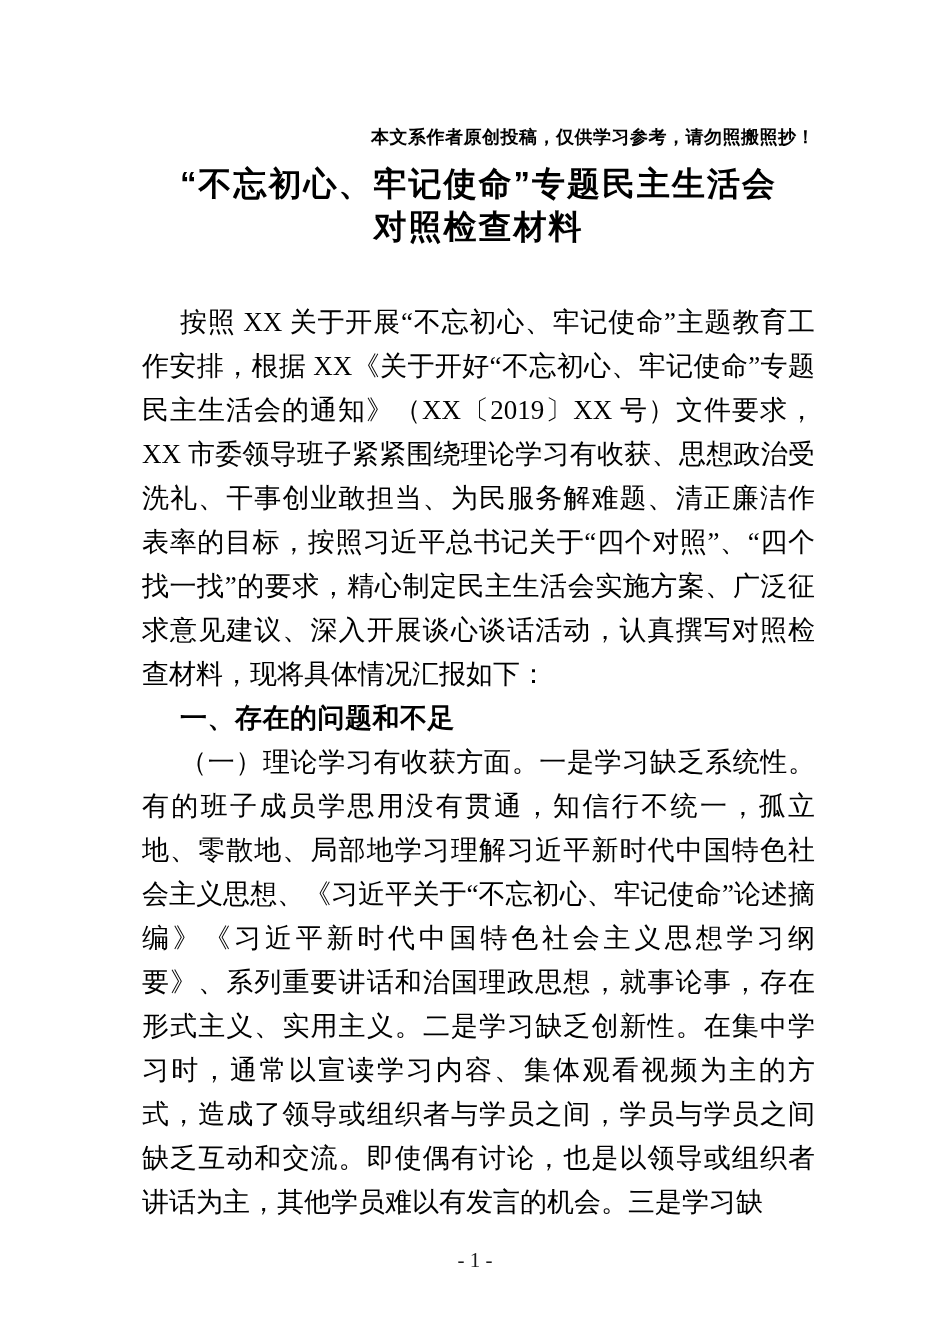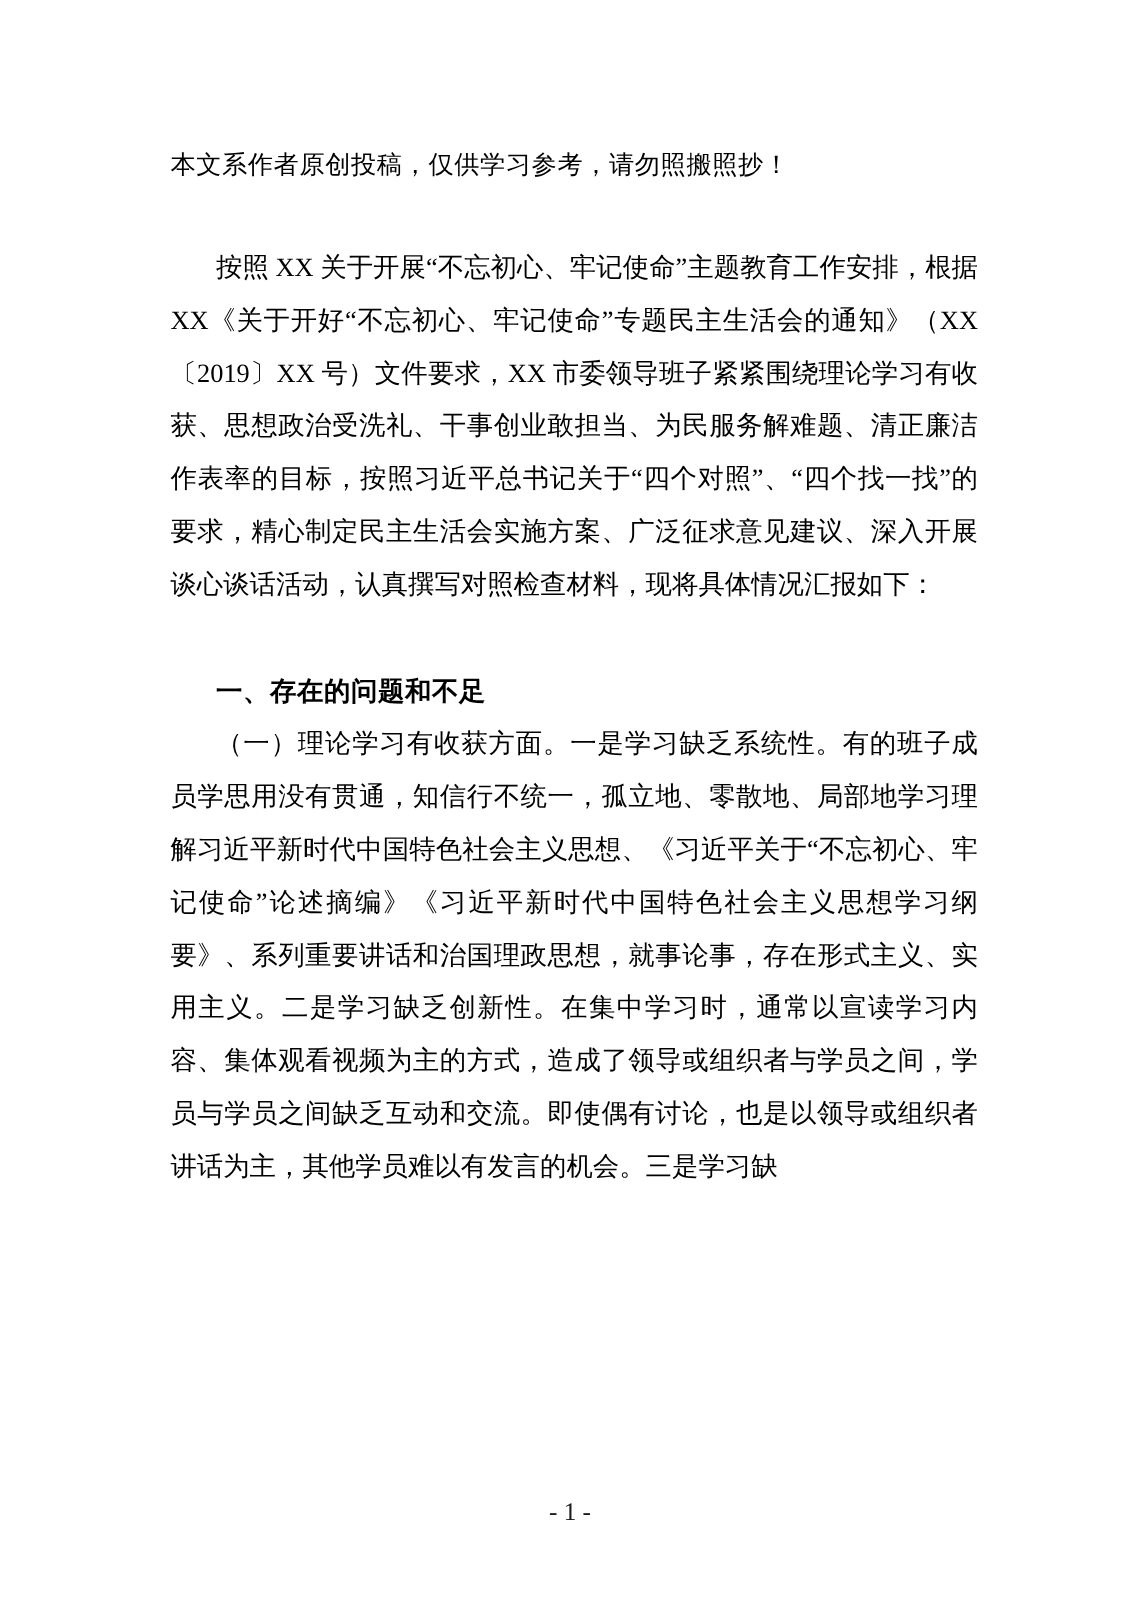--- a/index.html
+++ b/index.html
@@ -16,75 +16,79 @@
     overflow: hidden;
   }
   .page {
     position: absolute;
     inset: 0;
     box-sizing: border-box;
     padding: 126px 135px 0 142px;
   }
   .notice {
     font-family: "Liberation Sans", sans-serif;
-    font-weight: normal;
-    font-size: 21px;
+    font-weight: bold;
+    font-size: 18px;
     line-height: 23px;
     letter-spacing: 0.5px;
+    text-align: right;
   }
   .doc-title {
     margin: 13px 0 0 0;
     font-family: "Liberation Sans", sans-serif;
     font-weight: bold;
     font-size: 33px;
     line-height: 43px;
     letter-spacing: 2px;
     text-align: center;
   }
   .doc-title .title-line {
     display: block;
   }
   .body-text {
     margin-top: 52px;
-    font-size: 22px;
+    font-size: 27px;
     line-height: 44px;
     text-align: justify;
     text-justify: inter-character;
   }
   .para {
     margin: 0;
     text-indent: 38px;
   }
   .seg-bold {
     font-weight: normal;
   }
   .section-heading {
     font-family: "Liberation Sans", sans-serif;
     font-weight: bold;
     letter-spacing: 0.5px;
-    margin-top: 45px;
   }
   .page-footer {
     position: absolute;
     left: 0;
     right: 0;
     top: 1246px;
     text-align: center;
     font-size: 21px;
     line-height: 28px;
     color: #1a1a1a;
   }
 </style>
 </head>
 <body>
 
 <div class="page">
 
   <div class="notice">本文系作者原创投稿，仅供学习参考，请勿照搬照抄！</div>
 
+  <h1 class="doc-title">
+    <span class="title-line">“不忘初心、牢记使命”专题民主生活会</span>
+    <span class="title-line">对照检查材料</span>
+  </h1>
 
   <div class="body-text">
 
     <p class="para"><span class="seg seg-normal">按照 XX 关于开展“不忘初心、牢记使命”主题教育工作安排，根据 XX《关于开好“不忘初心、牢记使命”专题民主生活会的通知》（XX〔2019〕XX 号）文件要求，XX 市委领导班子紧紧围绕理论学习有收获、思想政治受洗礼、干事创业敢担当、为民服务解难题、清正廉洁作表率的目标，按照习近平总书记关于“四个对照”、“四个找一找”的要求，精心制定民主生活会实施方案、广泛征求意见建议、深入开展谈心谈话活动，认真撰写对照检查材料，现将具体情况汇报如下：</span></p>
 
     <p class="para section-heading">一、存在的问题和不足</p>
 
     <p class="para"><span class="seg seg-bold">（一）理论学习有收获方面。一是学习缺乏系统性。</span><span class="seg seg-normal">有的班子成员学思用没有贯通，知信行不统一，孤立地、零散地、局部地学习理解习近平新时代中国特色社会主义思想、《习近平关于“不忘初心、牢记使命”论述摘编》《习近平新时代中国特色社会主义思想学习纲要》、系列重要讲话和治国理政思想，就事论事，存在形式主义、实用主义。</span><span class="seg seg-bold">二是学习缺乏创新性。</span><span class="seg seg-normal">在集中学习时，通常以宣读学习内容、集体观看视频为主的方式，造成了领导或组织者与学员之间，学员与学员之间缺乏互动和交流。即使偶有讨论，也是以领导或组织者讲话为主，其他学员难以有发言的机会。</span><span class="seg seg-bold">三是学习缺</span></p>
 
   </div>

